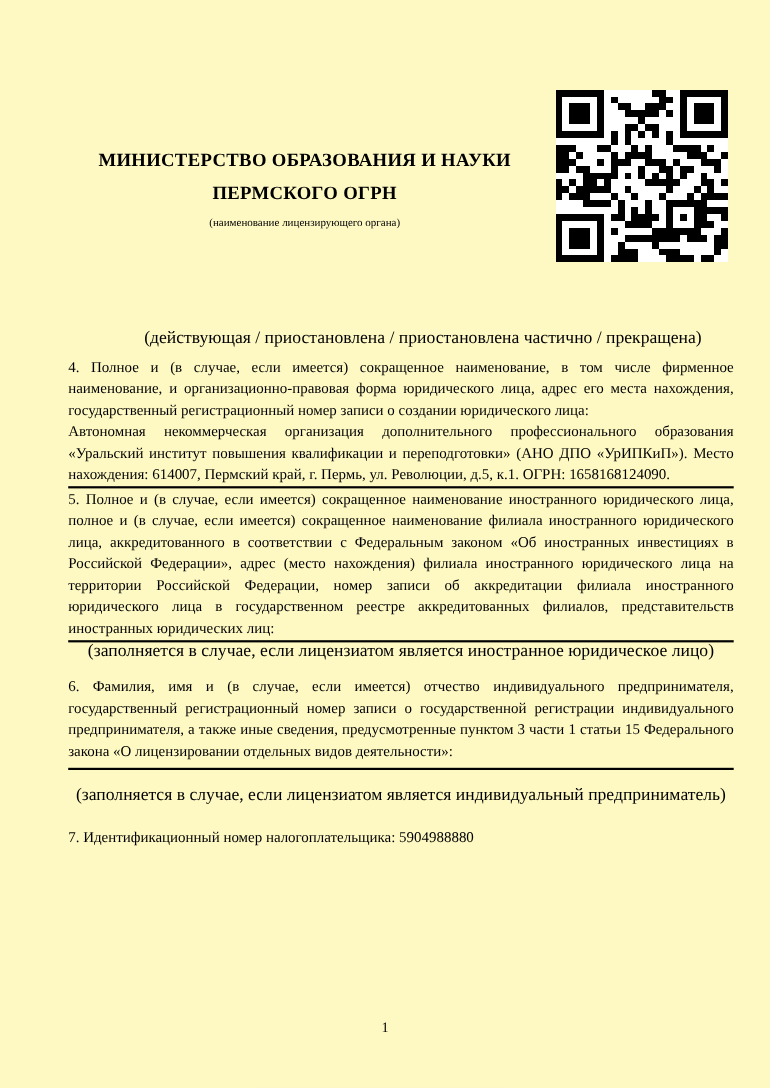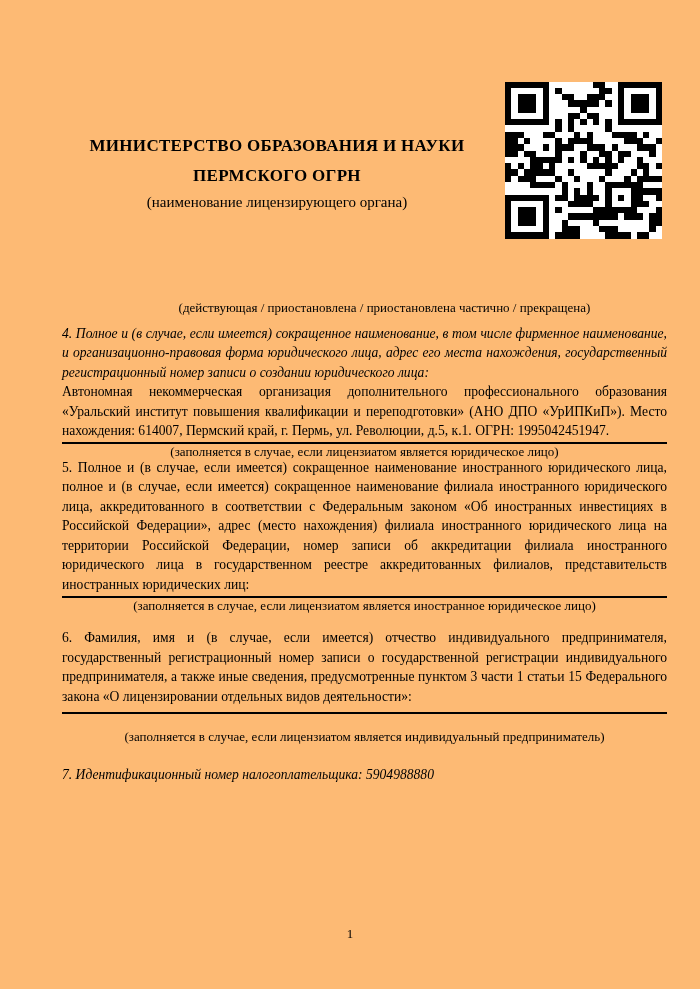--- a/index.html
+++ b/index.html
@@ -1,71 +1,71 @@
 <!DOCTYPE html>
 <html><head>
 <meta charset="utf-8">
 <style>
   * { margin:0; padding:0; box-sizing:border-box; }
   html,body { background:#e9e9e9; }
   .page {
     position:relative;
     width:700px; height:989px;
-    background:#fdba74;
+    background:#fef9c3;
     font-family:"Liberation Serif", serif;
     color:#000000;
     margin:0 auto;
     overflow:hidden;
   }
   .qr {
     position:absolute; left:505px; top:81px;
     width:157px; height:158px;
   }
   .qr svg { display:block; width:100%; height:100%; }
   .ministry {
     position:absolute; left:62px; top:131px; width:430px;
     text-align:center;
   }
   .ministry .mline {
     font-weight:bold; font-size:17px; line-height:30px;
     letter-spacing:0.3px;
   }
   .small-caption {
-    font-size:15px; line-height:13px; font-weight:normal;
+    font-size:10px; line-height:13px; font-weight:normal;
   }
   .ministry .small-caption { margin-top:5px; }
   .content {
     position:absolute; left:62px; top:298px; width:605px;
     font-size:13.6px; line-height:19.5px;
   }
   .title-block { text-align:center; }
   .item { text-align:left; }
   .just { text-align:justify; }
   .caption {
-    font-size:13px; line-height:13px; text-align:center;
+    font-size:16px; line-height:13px; text-align:center;
   }
   .caption.offset { padding-left:40px; }
   .rule {
     border-top:2px solid #000;
     height:0; width:100%;
   }
   .mt-item1   { margin-top:29px; }
   .mt-cap1    { margin-top:3px; }
   .mt-item2   { margin-top:18px; }
   .mt-item3   { margin-top:13.5px; }
-  .mt-item4   { margin-top:9.5px;font-style:italic; }
+  .mt-item4   { margin-top:9.5px; }
   .mt-rule1   { margin-top:1px; }
   .mt-cap4    { margin-top:1px; }
   .mt-item5   { margin-top:0; }
   .mt-rule2   { margin-top:2px; }
   .mt-cap5    { margin-top:1px; }
   .mt-item6   { margin-top:16px; }
   .mt-rule3   { margin-top:6px; }
   .mt-cap6    { margin-top:16px; }
-  .mt-item7   { margin-top:22px;font-style:italic; }
+  .mt-item7   { margin-top:22px; }
   .page-number {
     position:absolute; left:0; top:926px; width:700px;
     text-align:center; font-size:13px; line-height:16px;
   }
 </style>
 </head>
 <body>
 
 <div class="page">
 
@@ -390,23 +390,22 @@
 
   <div class="content">
 
 
     <div class="caption offset mt-cap1">(действующая / приостановлена / приостановлена частично / прекращена)</div>
 
 
 
     <div>
       <p class="just mt-item4">4. Полное и (в случае, если имеется) сокращенное наименование, в том числе фирменное наименование, и организационно-правовая форма юридического лица, адрес его места нахождения, государственный регистрационный номер записи о создании юридического лица:</p>
-      <p class="just">Автономная некоммерческая организация дополнительного профессионального образования «Уральский институт повышения квалификации и переподготовки» (АНО ДПО «УрИПКиП»). Место нахождения: 614007, Пермский край, г. Пермь, ул. Революции, д.5, к.1. ОГРН: 1995042451947.</p>
+      <p class="just">Автономная некоммерческая организация дополнительного профессионального образования «Уральский институт повышения квалификации и переподготовки» (АНО ДПО «УрИПКиП»). Место нахождения: 614007, Пермский край, г. Пермь, ул. Революции, д.5, к.1. ОГРН: 1658168124090.</p>
       <div class="rule mt-rule1"></div>
-      <div class="caption mt-cap4">(заполняется в случае, если лицензиатом является юридическое лицо)</div>
     </div>
 
     <div>
       <p class="just mt-item5">5. Полное и (в случае, если имеется) сокращенное наименование иностранного юридического лица, полное и (в случае, если имеется) сокращенное наименование филиала иностранного юридического лица, аккредитованного в соответствии с Федеральным законом «Об иностранных инвестициях в Российской Федерации», адрес (место нахождения) филиала иностранного юридического лица на территории Российской Федерации, номер записи об аккредитации филиала иностранного юридического лица в государственном реестре аккредитованных филиалов, представительств иностранных юридических лиц:</p>
       <div class="rule mt-rule2"></div>
       <div class="caption mt-cap5">(заполняется в случае, если лицензиатом является иностранное юридическое лицо)</div>
     </div>
 
     <div>
       <p class="just mt-item6">6. Фамилия, имя и (в случае, если имеется) отчество индивидуального предпринимателя, государственный регистрационный номер записи о государственной регистрации индивидуального предпринимателя, а также иные сведения, предусмотренные пунктом 3 части 1 статьи 15 Федерального закона «О лицензировании отдельных видов деятельности»:</p>

